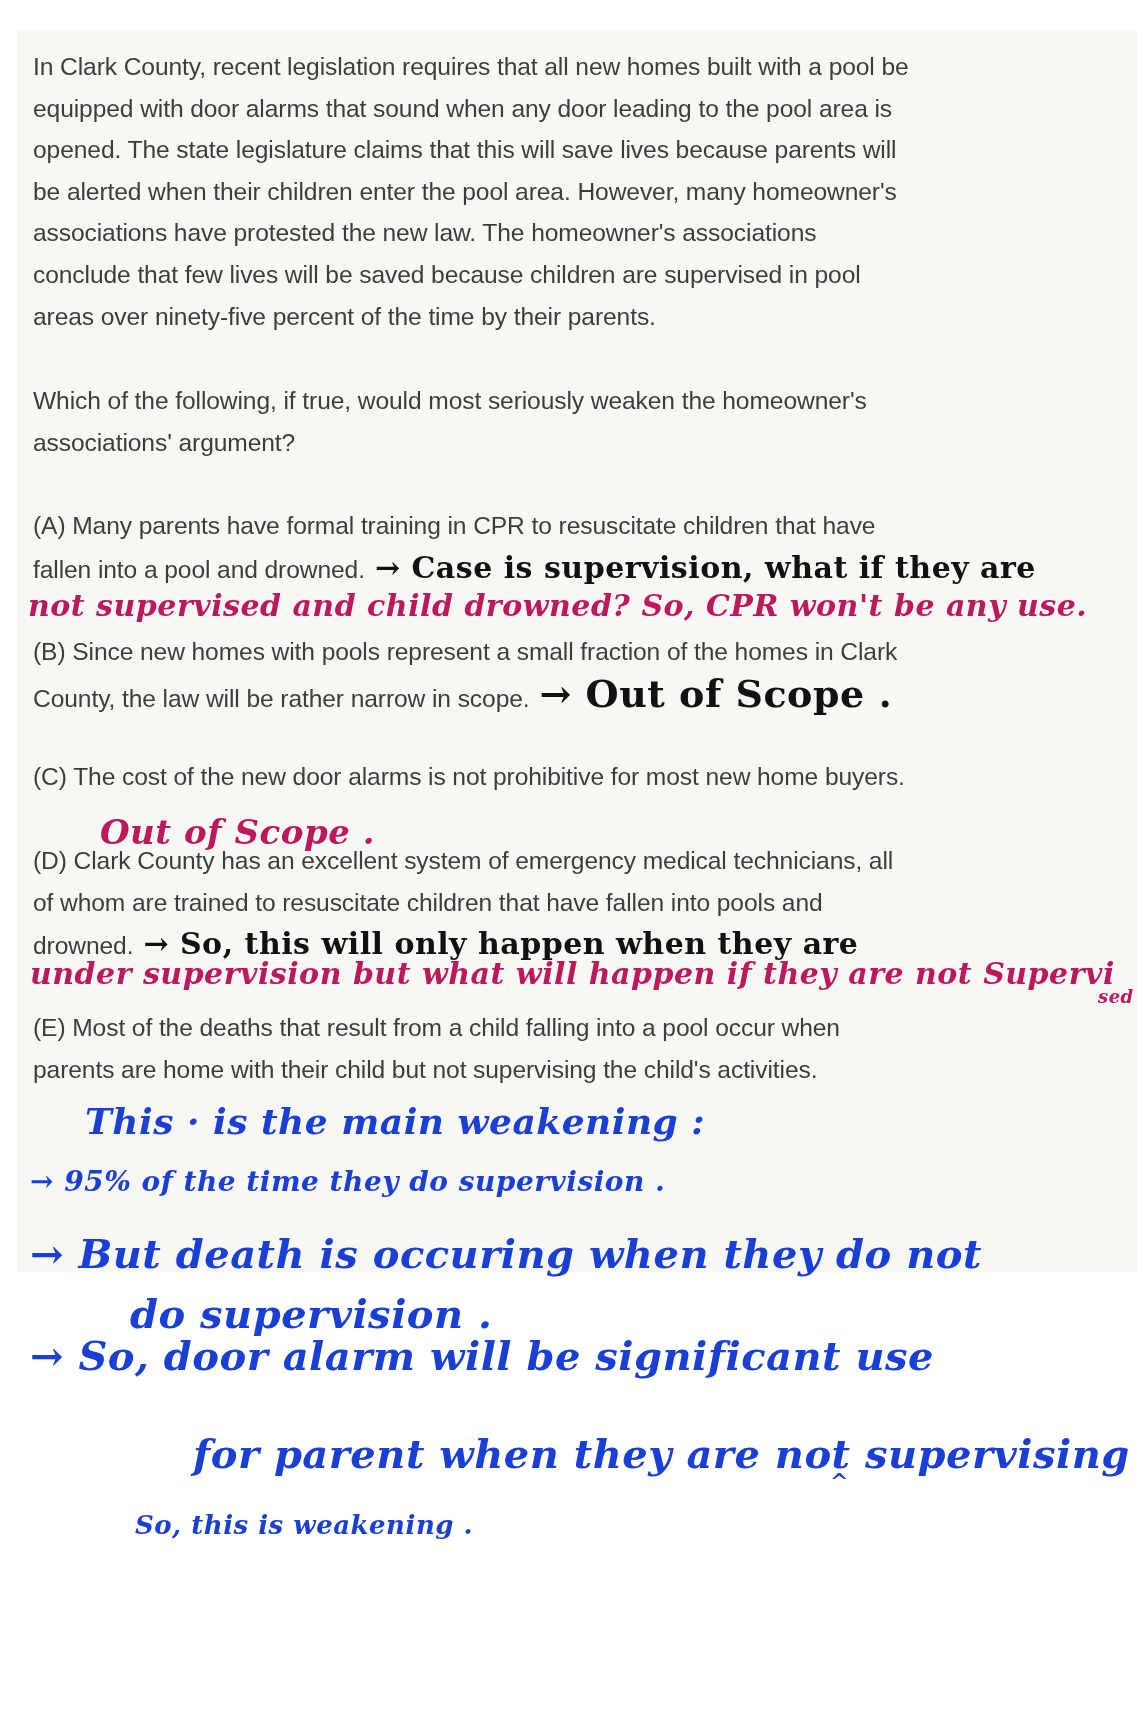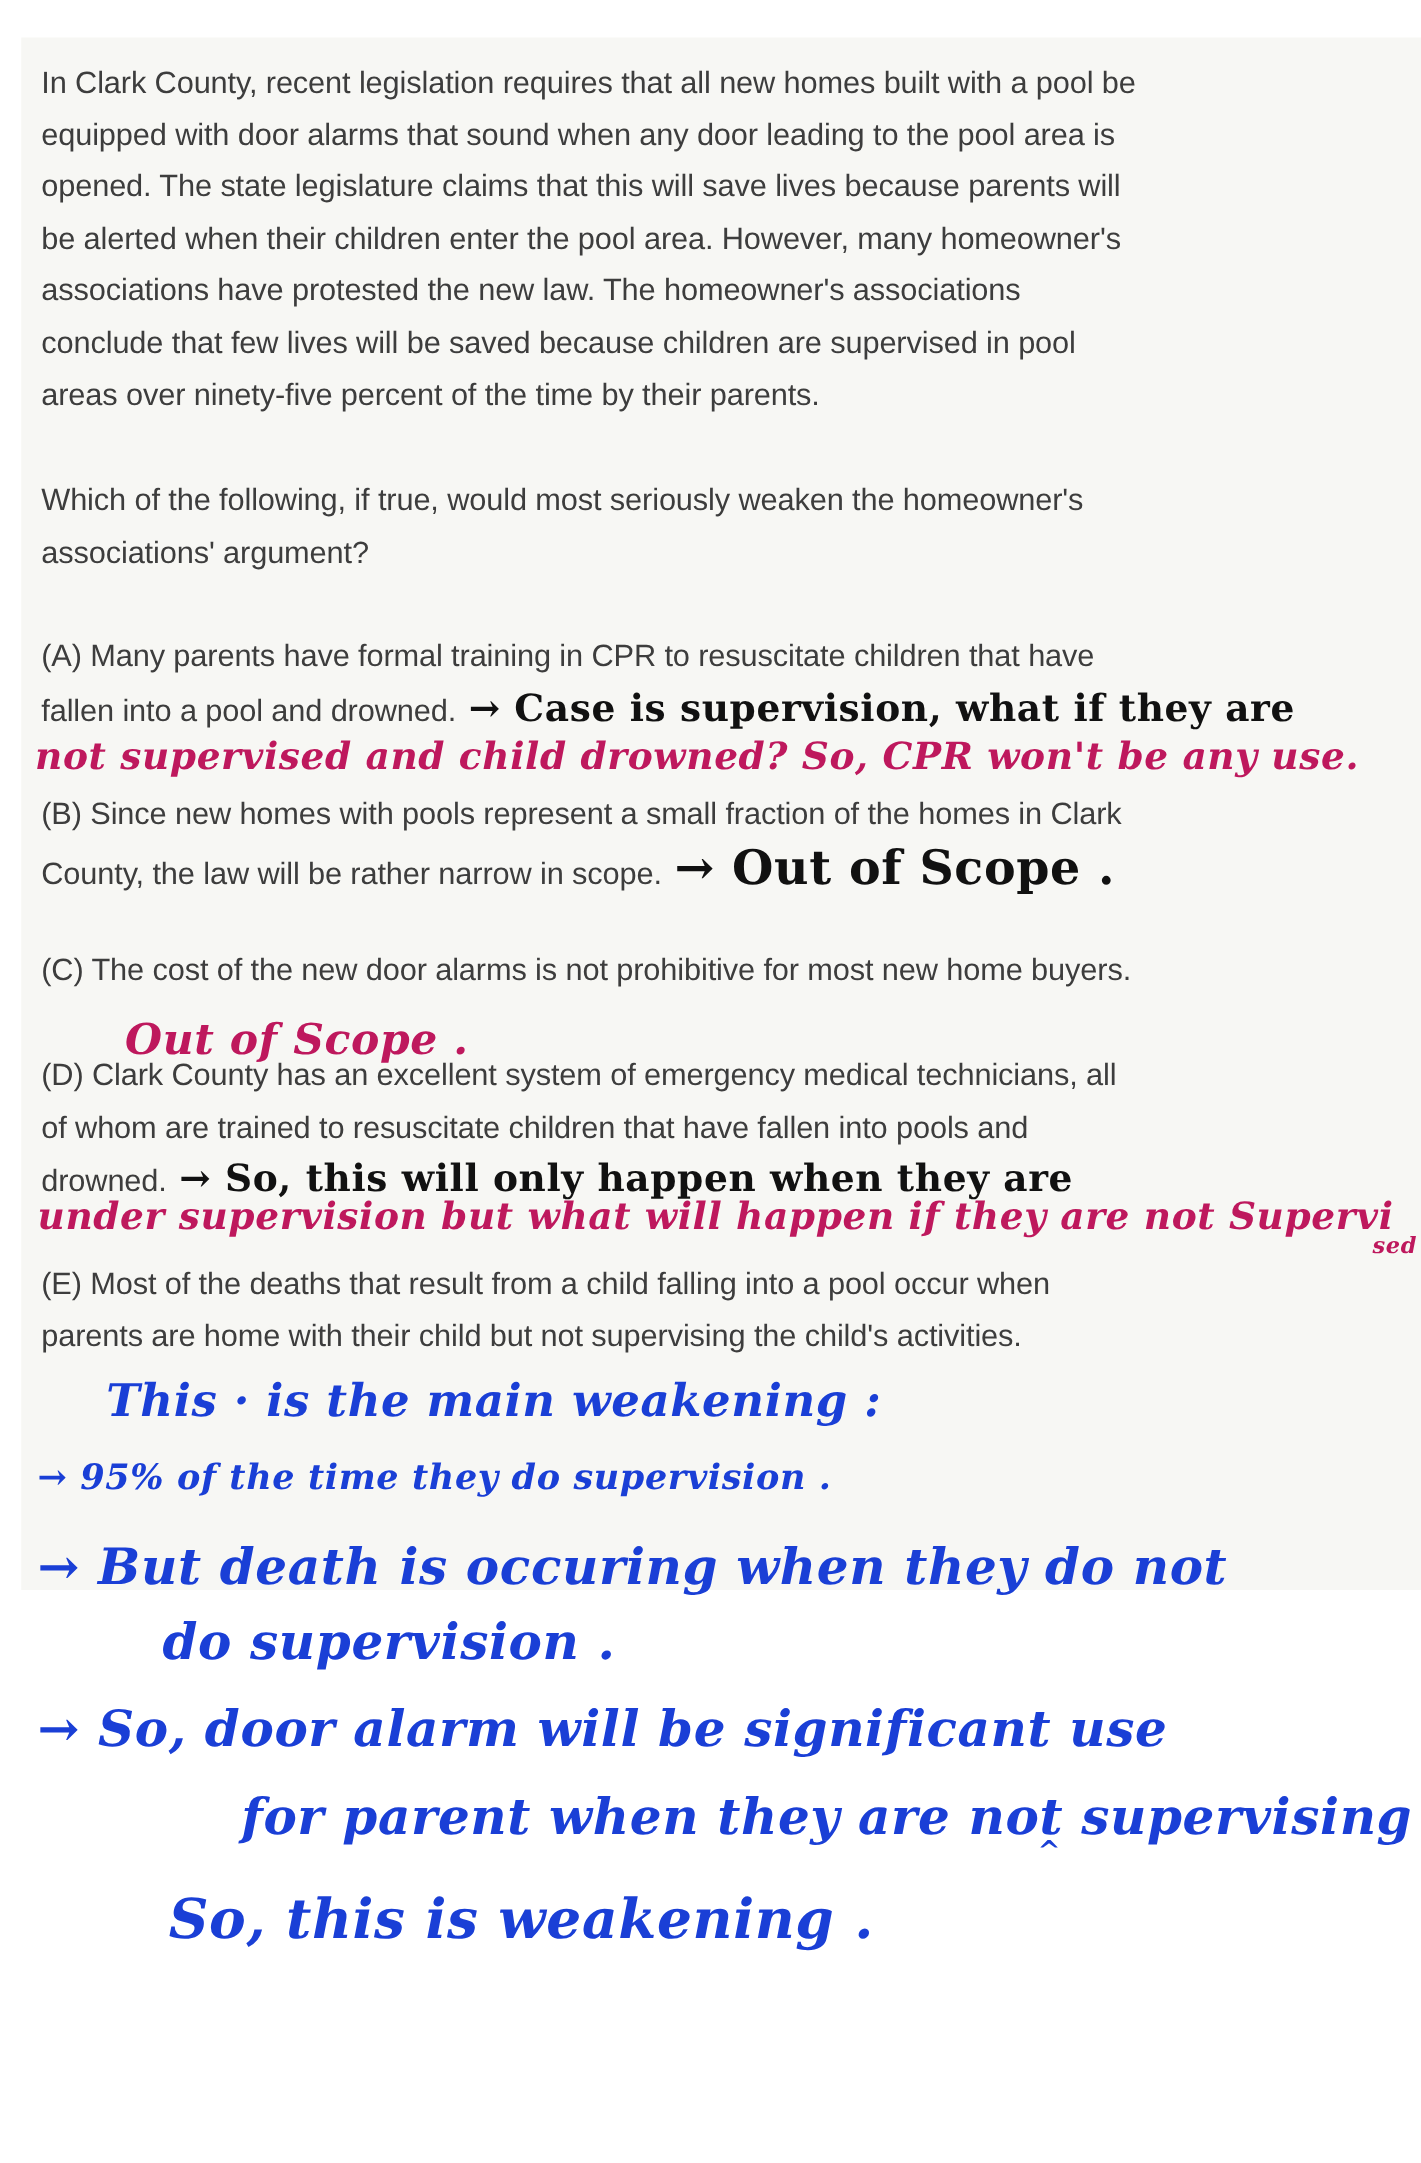--- a/index.html
+++ b/index.html
@@ -114,16 +114,16 @@
 
 <div class="printed" style="top:1007px;">
   <span class="line">(E) Most of the deaths that result from a child falling into a pool occur when</span>
   <span class="line">parents are home with their child but not supervising the child's activities.</span>
 </div>
 
 <div class="hw hw-blue" style="left:85px; top:1100px; font-size:36px;">This · is the main weakening :</div>
 <div class="hw hw-blue" style="left:30px; top:1165px; font-size:28px;">→ 95% of the time they do supervision .</div>
 <div class="hw hw-blue" style="left:30px; top:1230px; font-size:40px;">→ But death is occuring when they do not</div>
 <div class="hw hw-blue" style="left:130px; top:1290px; font-size:40px;">do supervision .</div>
-<div class="hw hw-blue" style="left:30px; top:1360px; font-size:40px;">→ So, door alarm will be significant use</div>
+<div class="hw hw-blue" style="left:30px; top:1332px; font-size:40px;">→ So, door alarm will be significant use</div>
 <div class="hw hw-blue" style="left:165px; top:1430px; font-size:40px;margin-left:28px;">for parent when they are not supervising</div>
 <div class="hw hw-blue" style="left:830px; top:1468px; font-size:22px;">^</div>
-<div class="hw hw-blue" style="left:135px; top:1510px; font-size:44px;">So, this is weakening .</div>
+<div class="hw hw-blue" style="left:135px; top:1510px; font-size:26px;">So, this is weakening .</div>
 
 </body></html>

